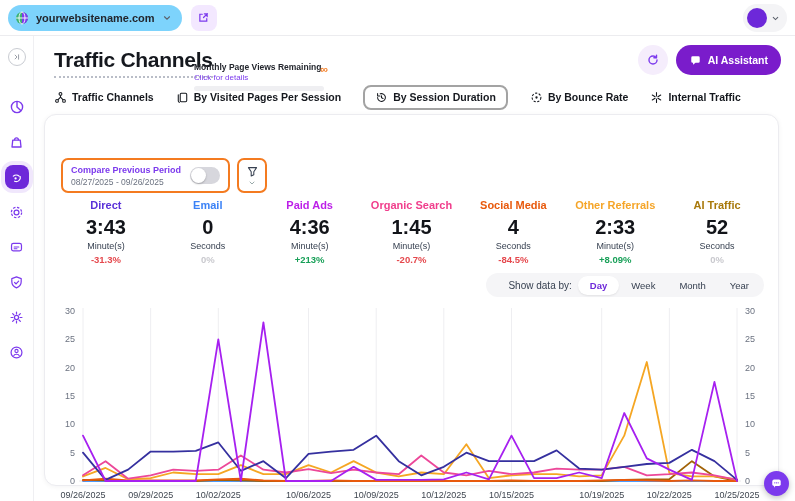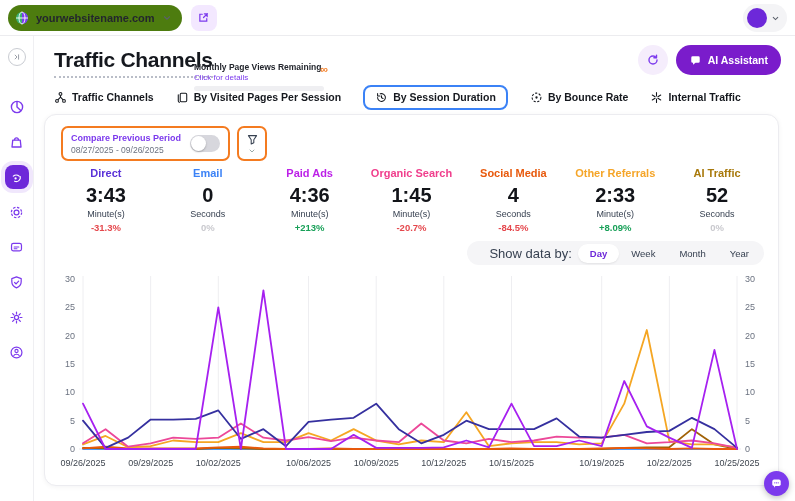--- a/index.html
+++ b/index.html
@@ -2,21 +2,21 @@
 <html><head>
 <meta charset="utf-8">
 <style>
   * { margin:0; padding:0; box-sizing:border-box; }
   html,body { width:795px; height:501px; overflow:hidden; background:#fff;
     font-family:"Liberation Sans","DejaVu Sans",sans-serif; color:#1a1d23; }
 
   
   .topbar { position:absolute; left:0; top:0; width:795px; height:36px; background:#fff;
     border-bottom:1px solid #ECECEF; display:flex; align-items:center; }
-  .site-pill { margin-left:8px; height:26px; background:#4d7c0f; border-radius:13px;
+  .site-pill { margin-left:8px; height:26px; background:#7dd3fc; border-radius:13px;
     display:flex; align-items:center; gap:7px; padding:0 10px 0 7px; cursor:pointer; }
   .site-pill .lbl { font-size:11px; font-weight:700; color:#23262d; }
   .ext-btn { margin-left:9px; width:26px; height:26px; border-radius:8px; background:#F3E8FF;
     display:flex; align-items:center; justify-content:center; }
   .avatar-pill { position:absolute; right:8px; top:4px; height:28px; background:#F4F4F6;
     border-radius:14px; display:flex; align-items:center; gap:4px; padding:0 7px 0 4px; }
   .avatar { width:20px; height:20px; border-radius:50%; background:#6D28D9; }
 
   
   .sidebar { position:absolute; left:0; top:36px; width:34px; height:465px; background:#fff;
@@ -45,53 +45,53 @@
     gap:6px; padding:0 11px; color:#23262d; }
   .date-pill .b { font-size:10.5px; font-weight:700; }
   .date-pill .r { font-size:9.5px; color:#4B5563; }
   .ai-btn { height:30px; background:#7A1CCB; border-radius:15px; display:flex; align-items:center;
     gap:6px; padding:0 13px; color:#fff; }
   .ai-btn .b { font-size:10.5px; font-weight:700; }
 
   .tabs { position:absolute; left:20px; top:48px; display:flex; align-items:center; gap:22px; height:26px; }
   .tab { display:flex; align-items:center; gap:5px; color:#15181e; cursor:pointer; }
   .tab .tl { font-size:10.5px; font-weight:700; }
-  .tab.active { border:2px solid #3b82f6; border-radius:8px; padding:4px 10px; }
+  .tab.active { border:2px solid #a3a3a3; border-radius:8px; padding:4px 10px; }
 
   
   .card { position:absolute; left:10px; top:78px; width:735px; height:372px; background:#fff;
     border:1px solid #ECECF0; border-radius:12px; box-shadow:0 1px 5px rgba(20,20,40,.05); }
   .card-head { display:flex; justify-content:space-between; align-items:flex-start; padding:11px 12px 0 16px; }
   .ch-left { display:flex; }
   .ch-iconwrap { display:flex; flex-direction:column; align-items:center; }
   .ch-icon { width:22px; height:22px; border-radius:7px; background:linear-gradient(135deg,#9333EA,#6D28D9);
     color:#fff; display:flex; align-items:center; justify-content:center; }
   .card-title { margin-left:10px; margin-top:3px; font-size:11.5px; font-weight:700; color:#23262d;
     border-bottom:1px dotted #A7AAB3; padding-bottom:4px; }
-  .ch-right { display:flex; gap:7px; }
+  .ch-right { display:flex; gap:7px;margin-top:32px; }
   .compare-box { border:2px solid #F47B20; border-radius:7px; padding:4px 8px; display:flex;
     align-items:center; gap:9px; }
   .compare-box .c1 { font-size:9px; font-weight:700; color:#7C3AED; }
   .compare-box .c2 { font-size:8.5px; color:#6B7280; margin-top:2px; }
   .toggle { width:30px; height:17px; border-radius:9px; background:#D7D7DD; position:relative; cursor:pointer; }
   .toggle .knob { position:absolute; left:1px; top:1px; width:15px; height:15px; border-radius:50%;
     background:#fff; box-shadow:0 1px 2px rgba(0,0,0,.25); }
   .filter-box { border:2px solid #F47B20; border-radius:7px; width:30px; height:35px;
     display:flex; flex-direction:column; align-items:center; justify-content:center; color:#374151; cursor:pointer; }
 
   .metrics { display:flex; margin-top:6px; padding:0 10px; }
   .metric { flex:1; text-align:center; }
   .m-label { font-size:11px; font-weight:700; }
   .m-value { font-size:20px; font-weight:700; color:#121419; margin-top:5px; }
   .m-unit { font-size:9px; color:#374151; margin-top:2px; }
   .m-delta { font-size:9.5px; font-weight:700; margin-top:3px; }
 
   .showdata-row { display:flex; justify-content:flex-end; padding:0 14px; margin-top:8px; }
   .seg { background:#F5F5F7; border-radius:13px; height:24px; display:flex; align-items:center; padding:0 3px; }
-  .seg .sd-label { font-size:13px; color:#374151; margin:0 6px 0 19px; }
+  .seg .sd-label { font-size:10px; color:#374151; margin:0 6px 0 19px; }
   .seg .opt { font-size:9.5px; color:#374151; padding:4px 12px; border-radius:10px; cursor:pointer; }
   .seg .opt.sel { background:#fff; color:#6D28D9; font-weight:700; box-shadow:0 1px 2px rgba(0,0,0,.08); }
 
   .chart-wrap { margin-top:4px; padding-left:8px; }
   .tick { font-size:9px; fill:#6B7280; font-family:"Liberation Sans","DejaVu Sans",sans-serif; }
   .xtick { fill:#3F4650; }
 
   .float-chat { position:absolute; right:6px; bottom:5px; width:25px; height:25px; border-radius:50%;
     background:#7C3AED; display:flex; align-items:center; justify-content:center; box-shadow:0 2px 6px rgba(0,0,0,.25); }
 

